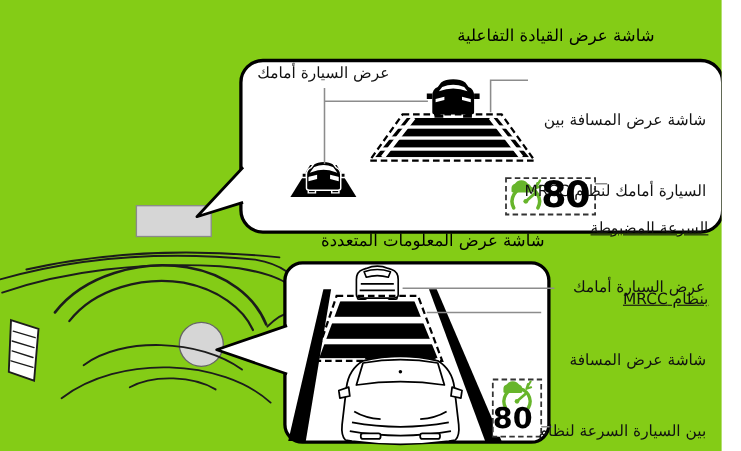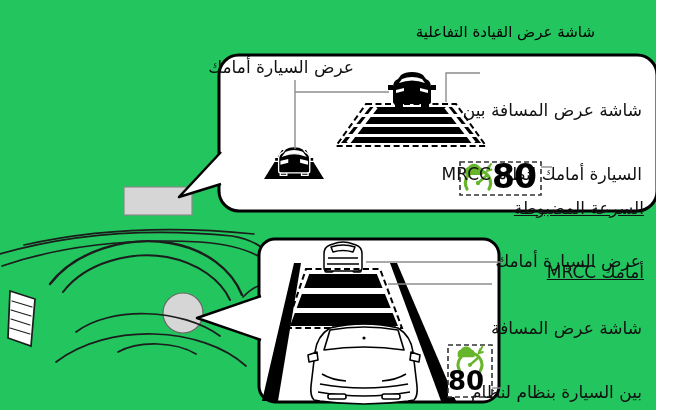--- a/index.html
+++ b/index.html
@@ -1,19 +1,19 @@
 <!DOCTYPE html>
 <html lang="ar"><head>
 <meta charset="utf-8">
 <style>
   html,body{margin:0;padding:0;background:#fff;}
-  #stage{position:relative;width:656px;height:410px;background:#22c55e;overflow:hidden;
+  #stage{position:relative;width:656px;height:410px;background:#84cc16;overflow:hidden;
          font-family:"DejaVu Sans","Liberation Sans",sans-serif;}
   #art{position:absolute;left:0;top:0;z-index:1;}
-  .label{position:absolute;z-index:2;font-size:17px;line-height:19px;color:#111;
+  .label{position:absolute;z-index:2;font-size:14px;line-height:19px;color:#111;
          direction:rtl;text-align:right;white-space:nowrap;}
   .title{font-size:15px;line-height:20px;color:#000;}
   .num{position:absolute;z-index:2;font-weight:bold;color:#000;text-align:left;
        font-family:"DejaVu Sans","Liberation Sans",sans-serif;}
   .num-top{left:492px;top:158px;width:50px;font-size:33px;letter-spacing:-1px;line-height:38px;}
   .num-bottom{left:448px;top:367px;width:44px;font-size:26px;line-height:28px;}
   .mrcc-line{display:block;margin-top:45px;}
   .centered-line{text-align:center;}
 </style>
 </head>
@@ -151,29 +151,30 @@
 
   <div class="label" style="left:228px;top:58px;width:126px;">عرض السيارة أمامك</div>
 
   <div class="label" style="right:14px;top:56px;width:178px;">
     <span class="mrcc-line">شاشة عرض المسافة بين</span>
     <span class="mrcc-line">السيارة أمامك لنظام MRCC</span>
   </div>
 
   <div class="label" style="right:12px;top:154px;width:112px;text-decoration:underline;">
     <span class="mrcc-line">السرعة المضبوطة</span>
-    <span class="mrcc-line">أمامك MRCC</span>
+    <span class="mrcc-line">بنظام MRCC</span>
   </div>
 
   <div class="num num-top">80</div>
 
+  <div class="label title" style="right:161px;top:209px;">شاشة عرض المعلومات المتعددة</div>
 
   <div class="label" style="left:506px;top:252px;width:135px;">عرض السيارة أمامك</div>
 
   <div class="label" style="left:468px;top:274px;width:174px;">
     <span class="mrcc-line">شاشة عرض المسافة</span>
-    <span class="mrcc-line">بين السيارة بنظام لنظام</span>
+    <span class="mrcc-line">بين السيارة السرعة لنظام</span>
   </div>
 
 
   <div class="num num-bottom">80</div>
 
 </div>
 
 </body></html>

